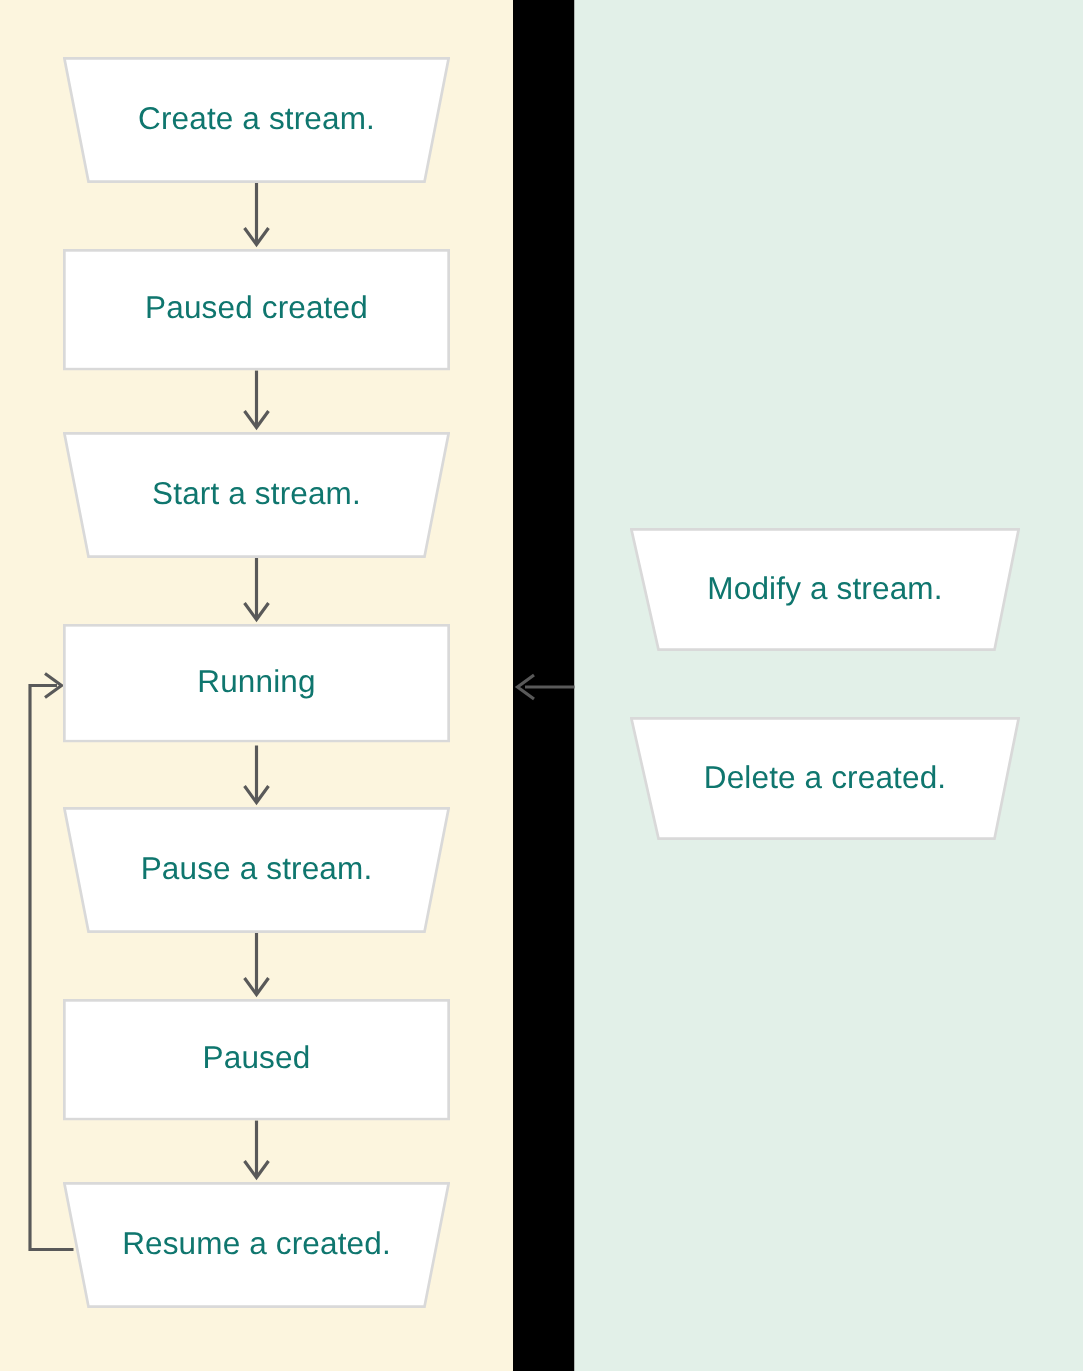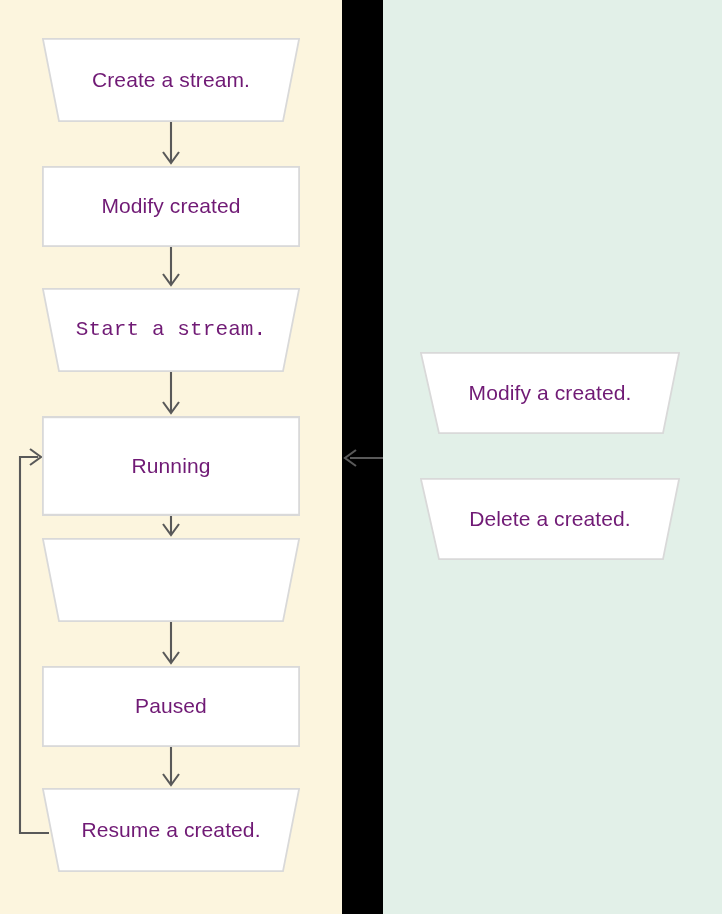--- a/index.html
+++ b/index.html
@@ -29,21 +29,21 @@
     width: 722px;
     height: 914px;
   }
 
   .node {
     position: absolute;
     display: flex;
     align-items: center;
     justify-content: center;
     box-sizing: border-box;
-    color: #701a75;
+    color: #0f766e;
     font-size: 21px;
     line-height: 1.2;
     letter-spacing: 0.1px;
     white-space: nowrap;
     background: transparent;
   }
   .node .node-label {
     position: relative;
     z-index: 2;
     padding-bottom: 1px;
@@ -120,47 +120,48 @@
     </span>
     <span class="node-label">Create a stream.</span>
   </div>
 
   <div class="node" style="left:42px; top:166px; width:258px; height:81px;">
     <span class="shape">
       <svg viewBox="0 0 258 81" preserveAspectRatio="none">
         <rect x="0.9" y="0.9" width="256.2" height="79.2" fill="#ffffff" stroke="#d9d9d9" stroke-width="1.8"></rect>
       </svg>
     </span>
-    <span class="node-label">Modify created</span>
+    <span class="node-label">Paused created</span>
   </div>
 
-  <div class="node" style="left:42px; top:288px; width:258px; height:84px;font-family:Liberation Mono, monospace;">
+  <div class="node" style="left:42px; top:288px; width:258px; height:84px;">
     <span class="shape">
       <svg viewBox="0 0 258 84" preserveAspectRatio="none">
         <polygon points="0.9,0.9 257.1,0.9 241,83.1 17,83.1" fill="#ffffff" stroke="#d9d9d9" stroke-width="1.8"></polygon>
       </svg>
     </span>
     <span class="node-label">Start a stream.</span>
   </div>
 
-  <div class="node" style="left:42px; top:416px; width:258px; height:100px;">
+  <div class="node" style="left:42px; top:416px; width:258px; height:79px;">
     <span class="shape">
       <svg viewBox="0 0 258 81" preserveAspectRatio="none">
         <rect x="0.9" y="0.9" width="256.2" height="79.2" fill="#ffffff" stroke="#d9d9d9" stroke-width="1.8"></rect>
       </svg>
     </span>
     <span class="node-label">Running</span>
   </div>
 
   <div class="node" style="left:42px; top:538px; width:258px; height:84px;">
     <span class="shape">
       <svg viewBox="0 0 258 84" preserveAspectRatio="none">
         <polygon points="0.9,0.9 257.1,0.9 241,83.1 17,83.1" fill="#ffffff" stroke="#d9d9d9" stroke-width="1.8"></polygon>
       </svg>
     </span>
+    <span class="node-label">Pause a stream.</span>
   </div>
 
   <div class="node" style="left:42px; top:666px; width:258px; height:81px;">
     <span class="shape">
       <svg viewBox="0 0 258 81" preserveAspectRatio="none">
         <rect x="0.9" y="0.9" width="256.2" height="79.2" fill="#ffffff" stroke="#d9d9d9" stroke-width="1.8"></rect>
       </svg>
     </span>
     <span class="node-label">Paused</span>
   </div>
@@ -173,21 +174,21 @@
     </span>
     <span class="node-label">Resume a created.</span>
   </div>
 
   <div class="node" style="left:420px; top:352px; width:260px; height:82px;">
     <span class="shape">
       <svg viewBox="0 0 260 82" preserveAspectRatio="none">
         <polygon points="0.9,0.9 259.1,0.9 243,81.1 19,81.1" fill="#ffffff" stroke="#d9d9d9" stroke-width="1.8"></polygon>
       </svg>
     </span>
-    <span class="node-label">Modify a created.</span>
+    <span class="node-label">Modify a stream.</span>
   </div>
 
   <div class="node" style="left:420px; top:478px; width:260px; height:82px;">
     <span class="shape">
       <svg viewBox="0 0 260 82" preserveAspectRatio="none">
         <polygon points="0.9,0.9 259.1,0.9 243,81.1 19,81.1" fill="#ffffff" stroke="#d9d9d9" stroke-width="1.8"></polygon>
       </svg>
     </span>
     <span class="node-label">Delete a created.</span>
   </div>

